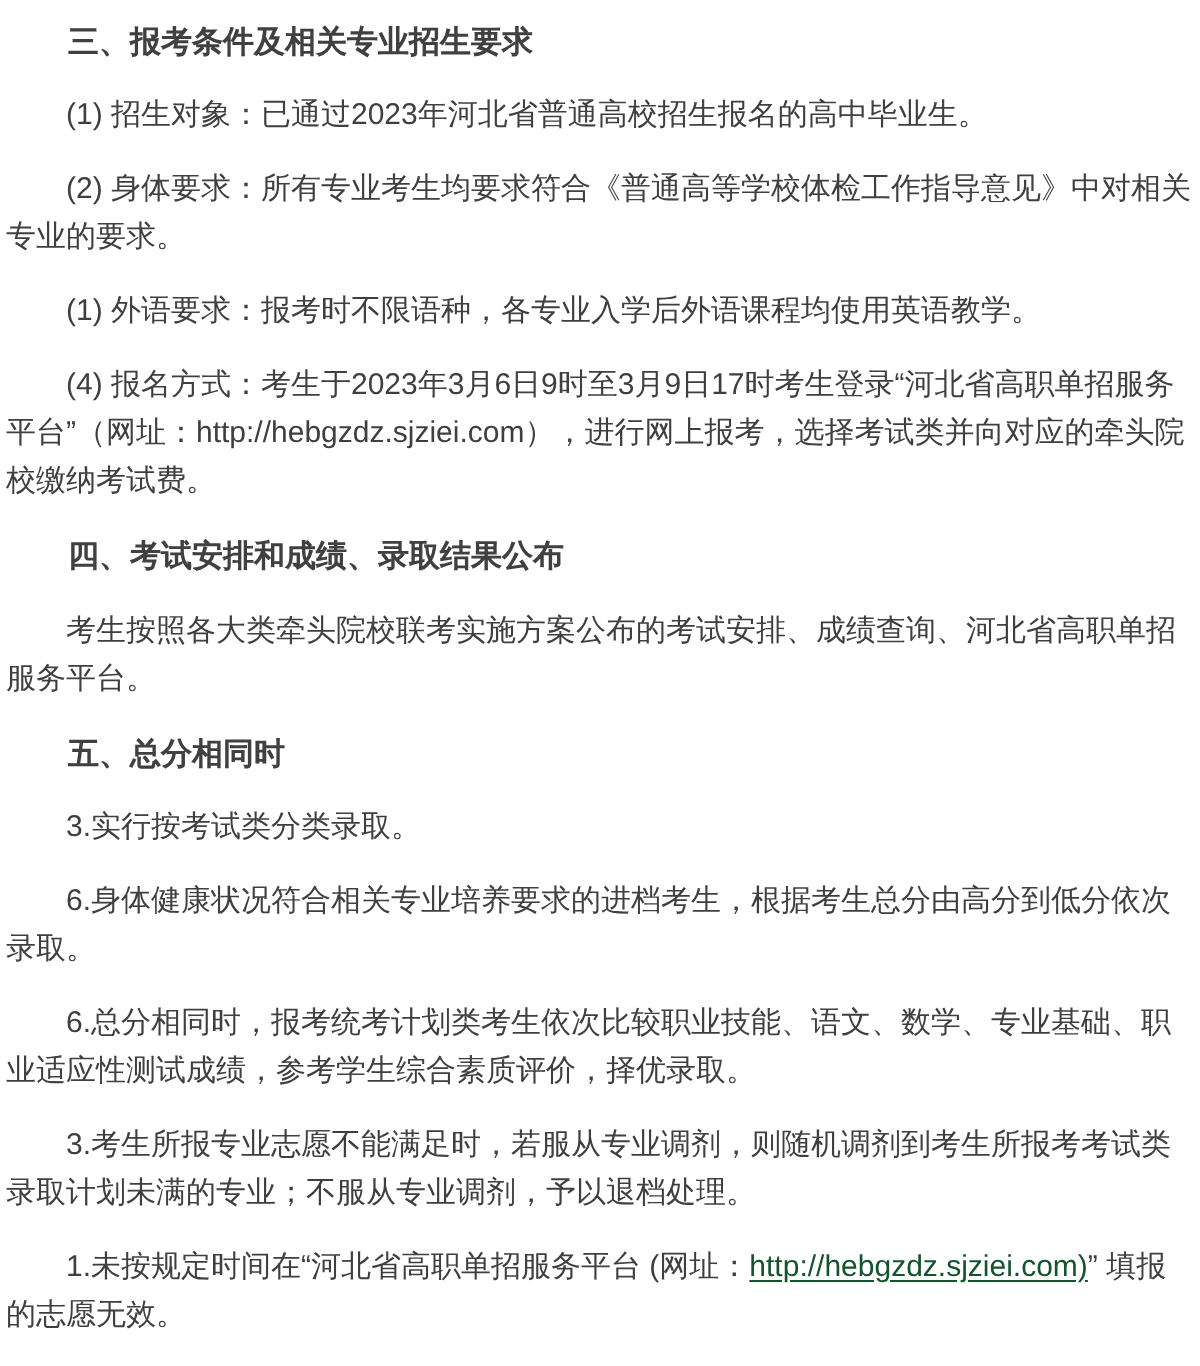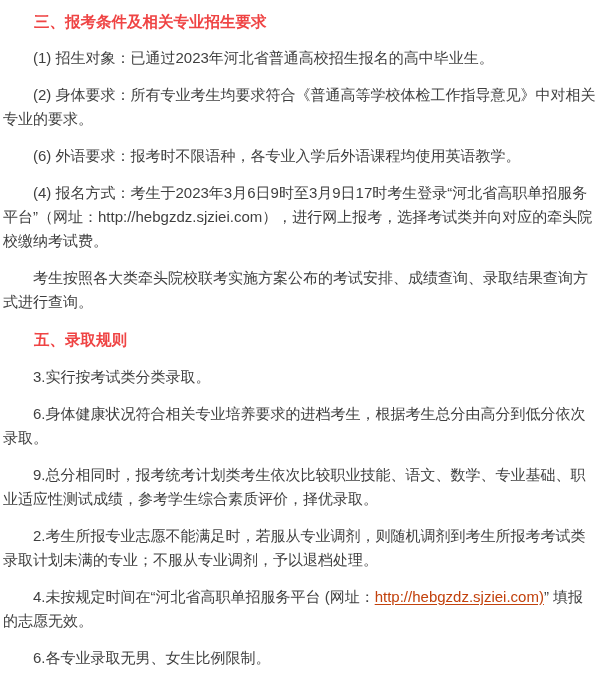--- a/index.html
+++ b/index.html
@@ -18,64 +18,65 @@
     box-sizing: border-box;
     width: 600px;
     padding: 4px 3px 10px 3px;
     font-size: 15px;
     line-height: 1.6;
     word-break: break-all;
   }
   .doc .heading {
     font-size: 15.5px;
     font-weight: 700;
-    color: #ef4444;
+    color: #404040;
     margin: 14px 0 13px 0;
     text-indent: 2em;
     line-height: 1.5;
   }
   .doc .heading.first {
     margin-top: 6px;
   }
   .doc .para {
     margin: 13px 0;
     text-indent: 2em;
   }
   .inline-link {
-    color: #c2410c;
+    color: #14532d;
     text-decoration: underline;
     text-underline-offset: 2px;
     cursor: pointer;
   }
 </style>
 </head>
 <body>
 
 <div class="doc">
 
   <div class="heading first">三、报考条件及相关专业招生要求</div>
 
   <p class="para">(1) 招生对象：已通过2023年河北省普通高校招生报名的高中毕业生。</p>
 
   <p class="para">(2) 身体要求：所有专业考生均要求符合《普通高等学校体检工作指导意见》中对相关专业的要求。</p>
 
-  <p class="para">(6) 外语要求：报考时不限语种，各专业入学后外语课程均使用英语教学。</p>
+  <p class="para">(1) 外语要求：报考时不限语种，各专业入学后外语课程均使用英语教学。</p>
 
   <p class="para">(4) 报名方式：考生于2023年3月6日9时至3月9日17时考生登录“河北省高职单招服务平台”（网址：http://hebgzdz.sjziei.com），进行网上报考，选择考试类并向对应的牵头院校缴纳考试费。</p>
 
+  <div class="heading">四、考试安排和成绩、录取结果公布</div>
 
-  <p class="para">考生按照各大类牵头院校联考实施方案公布的考试安排、成绩查询、录取结果查询方式进行查询。</p>
+  <p class="para">考生按照各大类牵头院校联考实施方案公布的考试安排、成绩查询、河北省高职单招服务平台。</p>
 
-  <div class="heading">五、录取规则</div>
+  <div class="heading">五、总分相同时</div>
 
   <p class="para">3.实行按考试类分类录取。</p>
 
   <p class="para">6.身体健康状况符合相关专业培养要求的进档考生，根据考生总分由高分到低分依次录取。</p>
 
-  <p class="para">9.总分相同时，报考统考计划类考生依次比较职业技能、语文、数学、专业基础、职业适应性测试成绩，参考学生综合素质评价，择优录取。</p>
+  <p class="para">6.总分相同时，报考统考计划类考生依次比较职业技能、语文、数学、专业基础、职业适应性测试成绩，参考学生综合素质评价，择优录取。</p>
 
-  <p class="para">2.考生所报专业志愿不能满足时，若服从专业调剂，则随机调剂到考生所报考考试类录取计划未满的专业；不服从专业调剂，予以退档处理。</p>
+  <p class="para">3.考生所报专业志愿不能满足时，若服从专业调剂，则随机调剂到考生所报考考试类录取计划未满的专业；不服从专业调剂，予以退档处理。</p>
 
-  <p class="para"><span>4.未按规定时间在“河北省高职单招服务平台 (网址：</span><a class="inline-link">http://hebgzdz.sjziei.com)</a><span>” 填报的志愿无效。</span></p>
+  <p class="para"><span>1.未按规定时间在“河北省高职单招服务平台 (网址：</span><a class="inline-link">http://hebgzdz.sjziei.com)</a><span>” 填报的志愿无效。</span></p>
 
   <p class="para">6.各专业录取无男、女生比例限制。</p>
 
 </div>
 
 </body></html>

